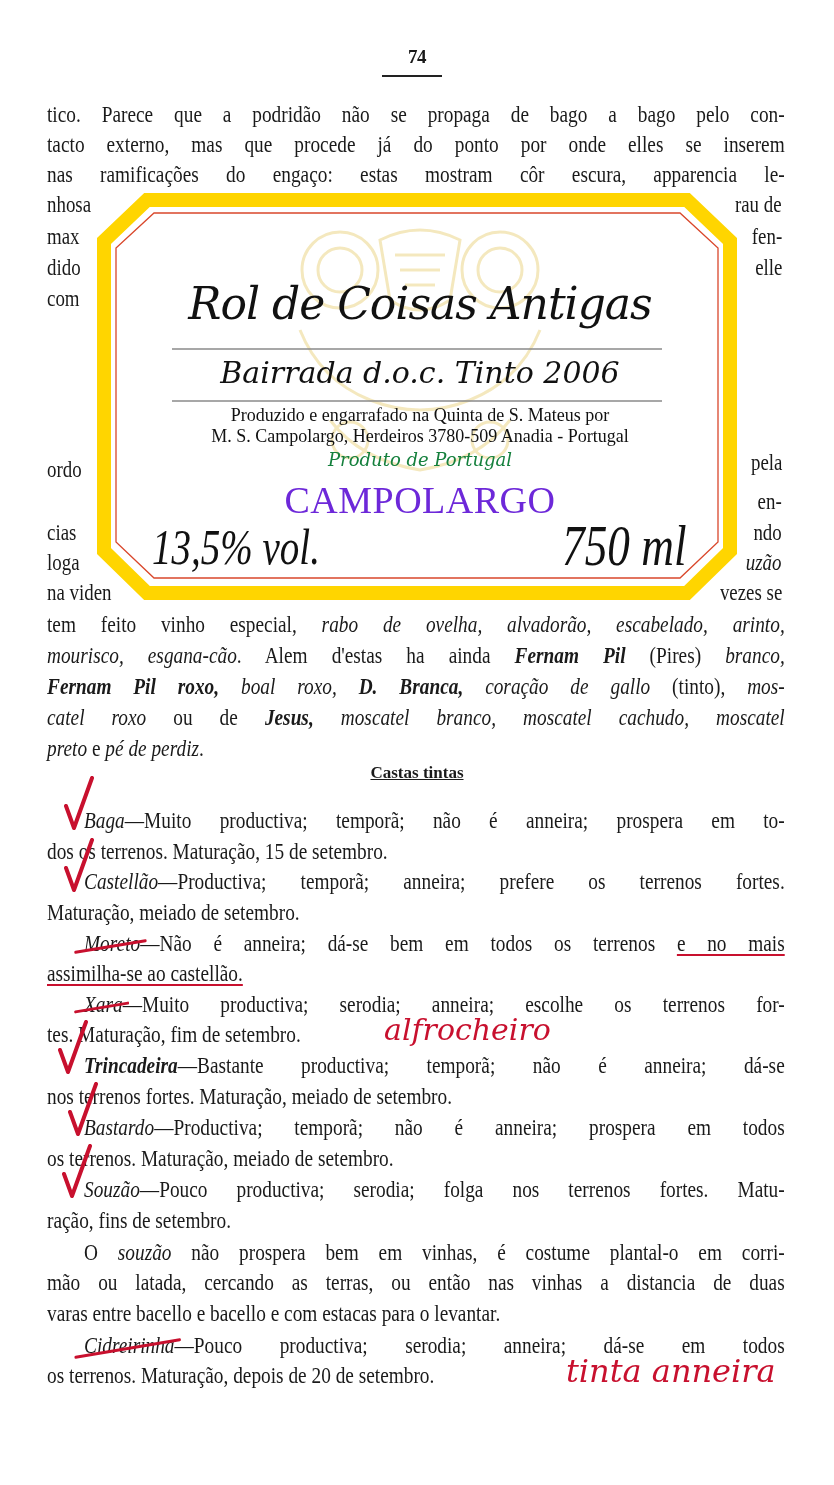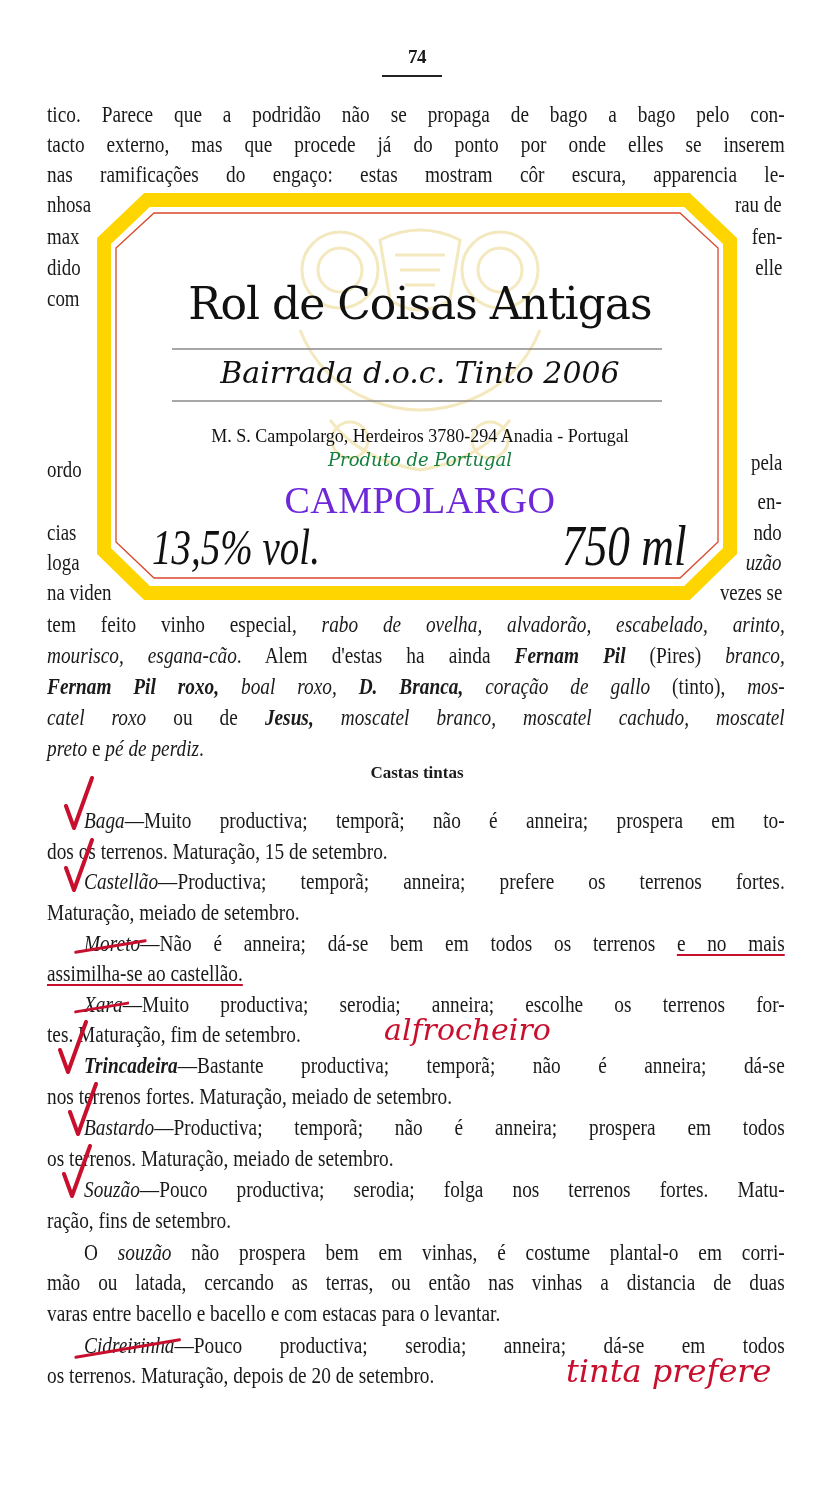--- a/index.html
+++ b/index.html
@@ -10,33 +10,33 @@
   .page-rule { position: absolute; left: 382px; width: 60px; top: 75px; height: 1.5px; background: #222; }
   .line { position: absolute; left: 47px; width: 738px; font-size: 23px; line-height: 30px; height: 30px;
           white-space: nowrap; text-align: justify; text-align-last: justify; transform-origin: left top; }
   .line.noj { text-align-last: left; }
   .cond { display: inline-block; transform: scaleX(0.84); transform-origin: left center; width: 119%; }
   .b { font-weight: bold; }
   i { font-style: italic; }
   .frag { position: absolute; font-size: 22.5px; line-height: 30px; height: 30px; white-space: nowrap; }
   .frag span { display: inline-block; transform: scaleX(0.84); transform-origin: left center; }
   .frag.r span { transform-origin: right center; }
-  .heading { position: absolute; left: 0; width: 834px; top: 763px; text-align: center; font-size: 17px; font-weight: bold; }
+  .heading { position: absolute; left: 0; width: 834px; top: 763px; text-align: center; font-size: 17px; font-weight: bold; text-decoration: underline; }
   .ul { text-decoration: underline; text-decoration-color: #c8102e; text-decoration-thickness: 2px; text-underline-offset: 3px; }
   .strike { position: relative; }
   .strike::after { content: ""; position: absolute; left: -12px; right: -8px; top: 55%; height: 3px;
                    background: #c8102e; transform: rotate(-8deg); border-radius: 2px; }
   .hand { position: absolute; color: #c8102e; font-family: "DejaVu Serif", serif; font-style: italic;
           font-size: 30px; white-space: nowrap; }
   .check { position: absolute; width: 34px; height: 56px; }
   
   .label { position: absolute; left: 0; top: 0; width: 834px; height: 1485px; pointer-events: none; }
   .label svg { position: absolute; left: 0; top: 0; }
   .lbl-text { position: absolute; text-align: center; white-space: nowrap; }
-  .title { left: 150px; width: 540px; top: 278px; font-family: "DejaVu Serif", serif; 
+  .title { left: 150px; width: 540px; top: 278px; font-family: "DejaVu Serif", serif; font-style: italic;
            font-size: 44px; color: #111; letter-spacing: -1px; }
   .subtitle { left: 150px; width: 540px; top: 355px; font-family: "DejaVu Serif", serif; font-style: italic;
               font-size: 30px; color: #111; }
   .prod1 { left: 150px; width: 540px; top: 405px; font-family: "Liberation Serif", serif; font-size: 18px; color: #111; }
   .prod2 { left: 150px; width: 540px; top: 426px; font-family: "Liberation Serif", serif; font-size: 18px; color: #111; }
   .origin { left: 150px; width: 540px; top: 449px; font-family: "DejaVu Serif", serif; font-style: italic; font-size: 18px; color: #15803d; }
   .brand { left: 150px; width: 540px; top: 478px; font-family: "Liberation Serif", serif; font-size: 38px; color: #6d28d9; letter-spacing: 0.5px; }
   .abv { left: 152px; top: 518px; font-family: "Liberation Serif", serif; font-style: italic; font-size: 50px; color: #111;
          transform: scaleX(0.78); transform-origin: left top; }
   .vol { right: 148px; top: 512px; font-family: "Liberation Serif", serif; font-style: italic; font-size: 58px; color: #111;
@@ -99,21 +99,21 @@
 
 <div class="line" style="top:1175px;left:84px;width:701px"><span class="cond"><i>Souzão</i><span>—</span><span>Pouco productiva; serodia; folga nos terrenos fortes. Matu-</span></span></div>
 <div class="line noj" style="top:1206px"><span class="cond">ração, fins de setembro.</span></div>
 
 <div class="line" style="top:1238px;left:84px;width:701px"><span class="cond"><span>O </span><i>souzão</i><span> não prospera bem em vinhas, é costume plantal-o em corri-</span></span></div>
 <div class="line" style="top:1268px"><span class="cond">mão ou latada, cercando as terras, ou então nas vinhas a distancia de duas</span></div>
 <div class="line noj" style="top:1299px"><span class="cond">varas entre bacello e bacello e com estacas para o levantar.</span></div>
 
 <div class="line" style="top:1331px;left:84px;width:701px"><span class="cond"><i class="strike">Cidreirinha</i><span>—</span><span>Pouco productiva; serodia; anneira; dá-se em todos</span></span></div>
 <div class="line noj" style="top:1361px"><span class="cond">os terrenos. Maturação, depois de 20 de setembro. </span></div>
-<div class="hand" style="left:566px;top:1352px;font-size:32px">tinta prefere</div>
+<div class="hand" style="left:566px;top:1352px;font-size:32px">tinta anneira</div>
 
 <svg class="check" style="left:62px;top:776px" viewBox="0 0 34 56">
     <path d="M4 30 L12 52 L30 2" fill="none" stroke="#c8102e" stroke-width="4" stroke-linecap="round" stroke-linejoin="round"></path>
   </svg>
 <svg class="check" style="left:62px;top:838px" viewBox="0 0 34 56">
     <path d="M4 30 L12 52 L30 2" fill="none" stroke="#c8102e" stroke-width="4" stroke-linecap="round" stroke-linejoin="round"></path>
   </svg>
 <svg class="check" style="left:56px;top:1020px" viewBox="0 0 34 56">
     <path d="M4 30 L12 52 L30 2" fill="none" stroke="#c8102e" stroke-width="4" stroke-linecap="round" stroke-linejoin="round"></path>
   </svg>
@@ -145,18 +145,19 @@
       <circle cx="350" cy="440" r="18"></circle>
       <circle cx="490" cy="440" r="18"></circle>
     </g>
 
     <line x1="172" y1="349" x2="662" y2="349" stroke="#8a8a8a" stroke-width="1.5"></line>
     <line x1="172" y1="401" x2="662" y2="401" stroke="#8a8a8a" stroke-width="1.5"></line>
   </svg>
 
   <div class="lbl-text title">Rol de Coisas Antigas</div>
   <div class="lbl-text subtitle">Bairrada d.o.c. Tinto 2006</div>
-  <div class="lbl-text prod2">M. S. Campolargo, Herdeiros  3780-294 Anadia - Portugal</div>
+  <div class="lbl-text prod1">Produzido e engarrafado na Quinta de S. Mateus por</div>
+  <div class="lbl-text prod2">M. S. Campolargo, Herdeiros  3780-509 Anadia - Portugal</div>
   <div class="lbl-text origin">Produto de Portugal</div>
   <div class="lbl-text brand">CAMPOLARGO</div>
   <div class="lbl-text abv">13,5% vol.</div>
   <div class="lbl-text vol">750 ml</div>
 </div>
 
 </body></html>

